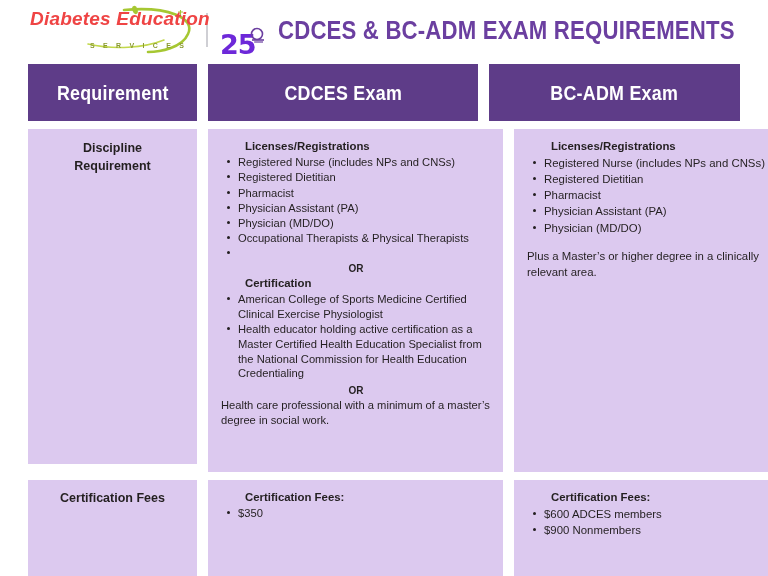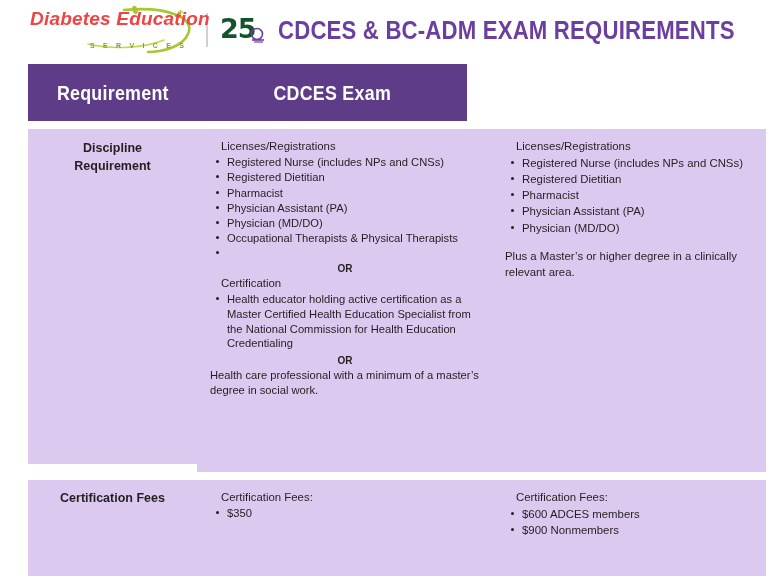--- a/index.html
+++ b/index.html
@@ -29,33 +29,33 @@
     position:absolute;left:62px;top:38px;
     font-size:7px;letter-spacing:3.2px;font-weight:700;color:#8a9b2e;
   }
   .divider{
     width:2px;height:34px;background:#cfcfd4;margin:0 12px 0 6px;flex:0 0 auto;
   }
   .anniv{
     position:relative;flex:0 0 auto;margin-right:12px;width:46px;height:38px;
   }
   .anniv-num{
-    position:absolute;left:0;top:2px;font-size:27px;font-weight:700;
-    color:#14532d;letter-spacing:-1px;font-family:"DejaVu Sans",sans-serif;
+    position:absolute;left:0;top:18px;font-size:27px;font-weight:700;
+    color:#6d28d9;letter-spacing:-1px;font-family:"DejaVu Sans",sans-serif;
   }
   .anniv-mark{position:absolute;left:30px;top:14px;width:16px;height:18px;}
   .title{
     font-size:25.5px;font-weight:700;color:#6b3fa0;letter-spacing:.2px;
     white-space:nowrap;font-family:"Liberation Sans Narrow","Liberation Sans",sans-serif;
     transform:scaleX(.87);transform-origin:left center;
   }
 
   
   .grid{position:absolute;left:28px;top:64px;width:712px;}
-  .row{display:flex;gap:0;}
+  .row{display:flex;gap:11px;}
 
   .c1{flex:0 0 169px;}
   .c2{flex:0 0 270px;}
   .c3{flex:0 0 251px;}
 
   .head{
     background:#5e3c88;color:#ffffff;height:57px;
     display:flex;align-items:center;justify-content:center;
   }
   .head span{
@@ -73,21 +73,21 @@
   .cell-label{
     display:flex;align-items:flex-start;justify-content:center;
     padding-top:10px;text-align:center;
     font-size:12.5px;font-weight:700;line-height:1.45;
   }
   .cell-label.mid{padding-top:9px;}
 
   .cell-body{padding:10px 12px 8px 13px;font-size:11.2px;line-height:1.32;}
   .cell-body.narrow{font-size:11.4px;line-height:1.38;padding:10px 10px 8px 13px;}
 
-  .hd{font-weight:400;font-size:11.4px;margin:0 0 1px 4px;padding-left:7px;}
+  .hd{font-weight:700;font-size:11.4px;margin:0 0 1px 17px;padding-left:7px;}
   ul{margin:0 0 0 0;padding:0 0 0 17px;list-style:none;}
   li{position:relative;margin:0 0 .5px 0;}
   li:before{
     content:"";position:absolute;left:-11px;top:5px;
     width:3px;height:3px;border-radius:50%;background:#231f20;
   }
   li.blank{height:12px;}
   li.blank:before{top:4px;}
   .or{text-align:center;font-weight:700;font-size:10px;margin:3px 0 1px 0;}
   .plain{margin:1px 0 0 0;}
@@ -128,20 +128,23 @@
 
   <div class="grid">
 
     <div class="row">
       <div class="c1 head">
         <span>Requirement</span>
       </div>
       <div class="c2 head">
         <span>CDCES Exam</span>
       </div>
+      <div class="c3 head">
+        <span>BC-ADM Exam</span>
+      </div>
     </div>
 
     <div class="spacer"></div>
 
     <div class="row r1">
 
       <div class="c1 cell cell-label">
         <div>
           <div>Discipline</div>
           <div>Requirement</div>
@@ -155,20 +158,21 @@
           <li>Registered Dietitian</li>
           <li>Pharmacist</li>
           <li>Physician Assistant (PA)</li>
           <li>Physician (MD/DO)</li>
           <li>Occupational Therapists &amp; Physical Therapists</li>
           <li class="blank"></li>
         </ul>
         <div class="or">OR</div>
         <div class="hd">Certification</div>
         <ul>
+          <li>American College of Sports Medicine Certified Clinical Exercise Physiologist</li>
           <li>Health educator holding active certification as a Master Certified Health Education Specialist from the National Commission for Health Education Credentialing</li>
         </ul>
         <div class="or">OR</div>
         <div class="plain"><span>Health care professional with a minimum of a </span><b>master’s degree in social work</b><span>.</span></div>
       </div>
 
       <div class="c3 cell cell-body narrow">
         <div class="hd">Licenses/Registrations</div>
         <ul>
           <li>Registered Nurse (includes NPs and CNSs)</li>

